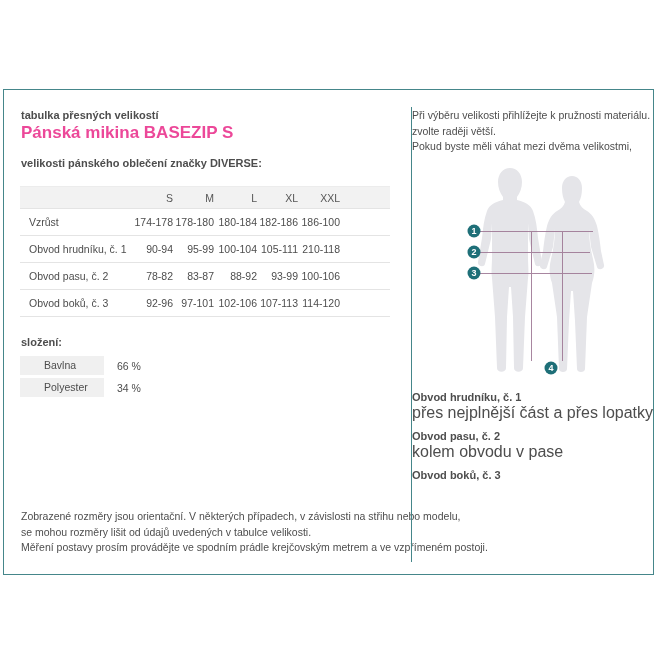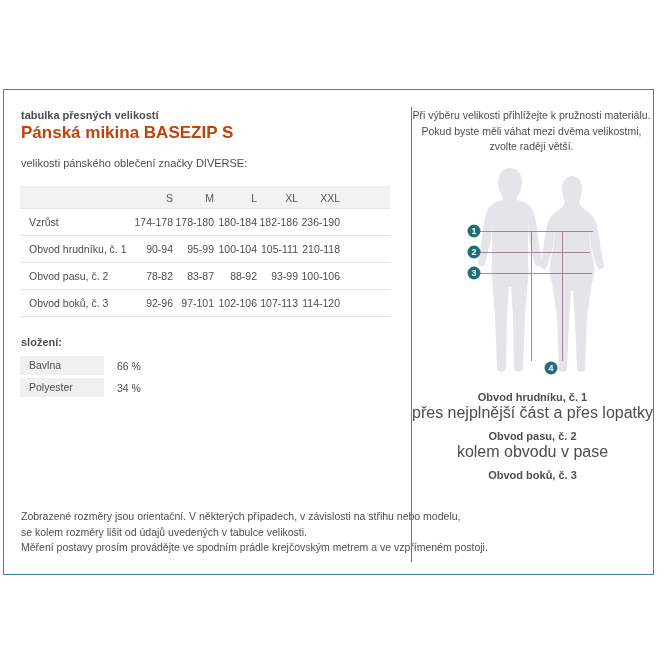--- a/index.html
+++ b/index.html
@@ -1,38 +1,38 @@
 <!DOCTYPE html>
 <html><head>
 <meta charset="utf-8">
 <style>
   html,body{margin:0;padding:0;background:#fff;}
   .page{position:relative;width:657px;height:670px;background:#ffffff;overflow:hidden;
         font-family:"Liberation Sans",sans-serif;color:#4d4d4d;}
   .box{position:absolute;left:3px;top:89px;right:3px;bottom:95px;border:1px solid #45868a;background:#fff;}
   .divider{position:absolute;left:407px;top:17px;bottom:12px;width:1px;background:#45868a;}
   .left-pane{position:absolute;left:0;top:0;width:407px;height:100%;}
-  .right-pane{position:absolute;left:408px;right:0;top:0;height:100%;text-align:center;}
+  .right-pane{position:absolute;left:408px;right:0;top:0;height:100%;text-align:left;}
 
   .eyebrow{position:absolute;left:17px;top:19px;font-size:11px;font-weight:bold;color:#4d4d4d;white-space:nowrap;}
-  .title{position:absolute;left:17px;top:33px;font-size:17px;font-weight:bold;color:#c2410c;white-space:nowrap;}
-  .subtitle{position:absolute;left:17px;top:67px;font-size:11px;font-weight:normal;white-space:nowrap;}
+  .title{position:absolute;left:17px;top:33px;font-size:17px;font-weight:bold;color:#ec4899;white-space:nowrap;}
+  .subtitle{position:absolute;left:17px;top:67px;font-size:11px;font-weight:bold;white-space:nowrap;}
 
   .size-table{position:absolute;left:16px;top:96px;width:370px;border-collapse:collapse;
               font-size:10.5px;color:#4d4d4d;table-layout:fixed;}
   .size-table th,.size-table td{padding:0;text-align:right;font-weight:normal;
               border-bottom:1px solid #e4e4e4;white-space:nowrap;overflow:visible;}
   .size-table thead th{background:#f2f2f2;height:21px;border-top:1px solid #ececec;color:#565656;}
   .size-table tbody td{height:26px;}
   .size-table .lbl{text-align:left;padding-left:9px;margin-top:16px;}
 
   .comp-heading{position:absolute;left:17px;top:246px;font-size:11px;font-weight:bold;}
   .comp{position:absolute;left:16px;top:266px;width:220px;}
   .comp-row{display:flex;align-items:center;margin-bottom:3px;font-size:10.5px;}
-  .comp-label{width:84px;background:#f0f0f0;height:19px;line-height:19px;padding-left:9px;box-sizing:border-box;}
+  .comp-label{width:84px;background:#f0f0f0;height:19px;line-height:19px;padding-left:24px;box-sizing:border-box;}
   .comp-value{margin-left:13px;}
 
   .footnote{position:absolute;left:17px;top:419px;right:10px;font-size:10.5px;line-height:15.5px;color:#4d4d4d;}
   .footnote div{white-space:nowrap;}
 
   .note{position:absolute;left:0;right:2px;top:18px;font-size:10.5px;line-height:15.5px;color:#4d4d4d;}
   .figure-svg{position:absolute;left:28px;top:75px;}
   .measures{position:absolute;left:0;right:0;top:299px;}
   .measure{margin-bottom:7px;}
   .measure-title{font-size:11px;font-weight:bold;line-height:16px;color:#4d4d4d;}
@@ -70,21 +70,21 @@
             <th></th>
           </tr>
         </thead>
         <tbody>
           <tr>
             <td class="lbl">Vzrůst</td>
             <td>174-178</td>
             <td>178-180</td>
             <td>180-184</td>
             <td>182-186</td>
-            <td>236-190</td>
+            <td>186-100</td>
             <td></td>
           </tr>
           <tr>
             <td class="lbl">Obvod hrudníku, č. 1</td>
             <td>90-94</td>
             <td>95-99</td>
             <td>100-104</td>
             <td>105-111</td>
             <td>210-118</td>
             <td></td>
@@ -117,32 +117,32 @@
           <div class="comp-value">66 %</div>
         </div>
         <div class="comp-row">
           <div class="comp-label">Polyester</div>
           <div class="comp-value">34 %</div>
         </div>
       </div>
 
       <div class="footnote">
         <div>Zobrazené rozměry jsou orientační. V některých případech, v závislosti na střihu nebo modelu,</div>
-        <div>se kolem rozměry lišit od údajů uvedených v tabulce velikosti.</div>
+        <div>se mohou rozměry lišit od údajů uvedených v tabulce velikosti.</div>
         <div>Měření postavy prosím provádějte ve spodním prádle krejčovským metrem a ve vzpřímeném postoji.</div>
       </div>
     </div>
 
     <div class="divider"></div>
 
     <div class="right-pane">
       <div class="note">
         <div>Při výběru velikosti přihlížejte k pružnosti materiálu.</div>
+        <div>zvolte raději větší.</div>
         <div>Pokud byste měli váhat mezi dvěma velikostmi,</div>
-        <div>zvolte raději větší.</div>
       </div>
 
       <svg class="figure-svg" width="220" height="220" viewBox="0 0 220 220">
         <path fill="#e5e5e9" d="M70,3 C77,3 82,9 82,17 C82,23 80,28 77,32 L77,35 C85,37 91,40 93,46 C96,54 97,63 98,73 L102,97 C103,101 96,103 95,99 L89,74 L88,58 L88,92 C88,100 89,107 88,113 L85,152 L83,203 C83,208 74,208 74,203 L73,152 L71,122 L69,122 L67,152 L66,203 C66,208 57,208 57,203 L55,152 L52,113 C51,107 52,100 52,92 L52,58 L51,74 L45,99 C44,103 37,101 38,97 L42,73 C43,63 44,54 47,46 C49,40 55,37 63,35 L63,32 C60,28 58,23 58,17 C58,9 63,3 70,3 Z"></path>
         <path fill="#e5e5e9" d="M132,11 C138,11 142,16 142,23 C142,29 141,33 139,37 C140,41 143,44 147,46 C152,49 155,54 157,61 C159,69 160,78 161,86 L164,100 C165,104 158,106 157,102 L151,82 L149,64 C149,76 151,86 153,94 C155,102 155,110 152,118 L147,152 L145,204 C145,208 137,208 137,204 L135,156 L133,126 L131,126 L129,156 L127,204 C127,208 119,208 119,204 L117,152 L112,118 C109,110 109,102 111,94 C113,86 115,76 115,64 L113,82 L107,102 C106,106 99,104 100,100 L103,86 C104,78 105,69 107,61 C109,54 112,49 117,46 C121,44 124,41 125,37 C123,33 122,29 122,23 C122,16 126,11 132,11 Z"></path>
         <g stroke="#9a7290" stroke-width="1" opacity="0.85">
           <line x1="40" y1="66.5" x2="153" y2="66.5"></line>
           <line x1="40" y1="87.5" x2="150" y2="87.5"></line>
           <line x1="40" y1="108.5" x2="152" y2="108.5"></line>
           <line x1="91.5" y1="66.5" x2="91.5" y2="196"></line>

